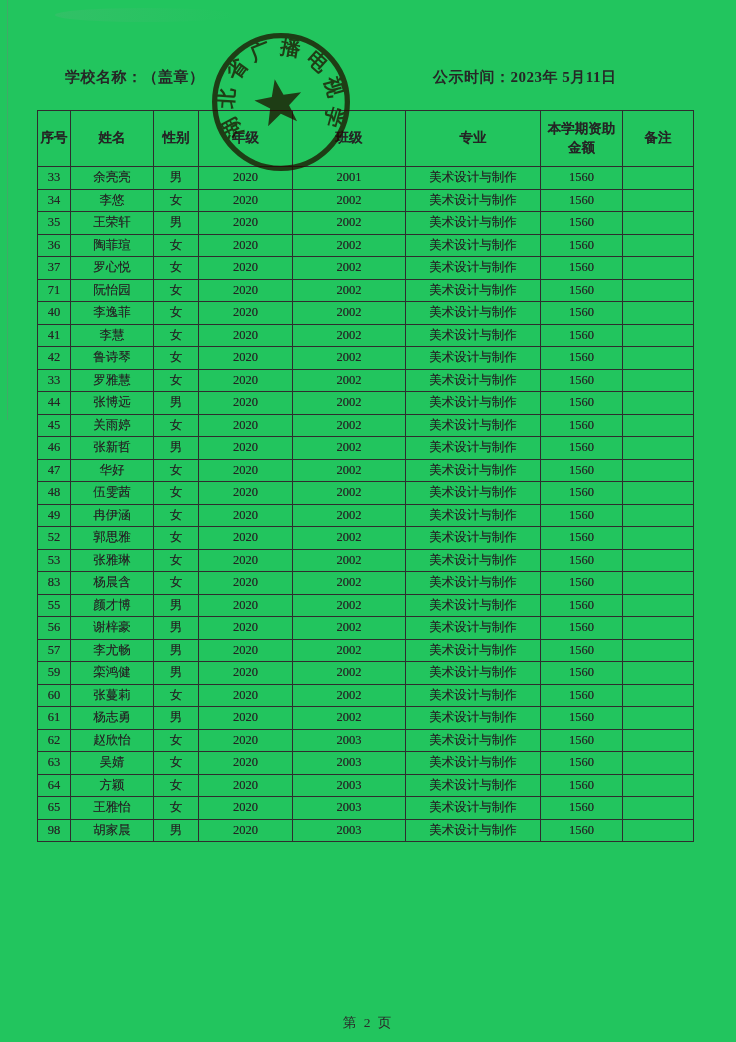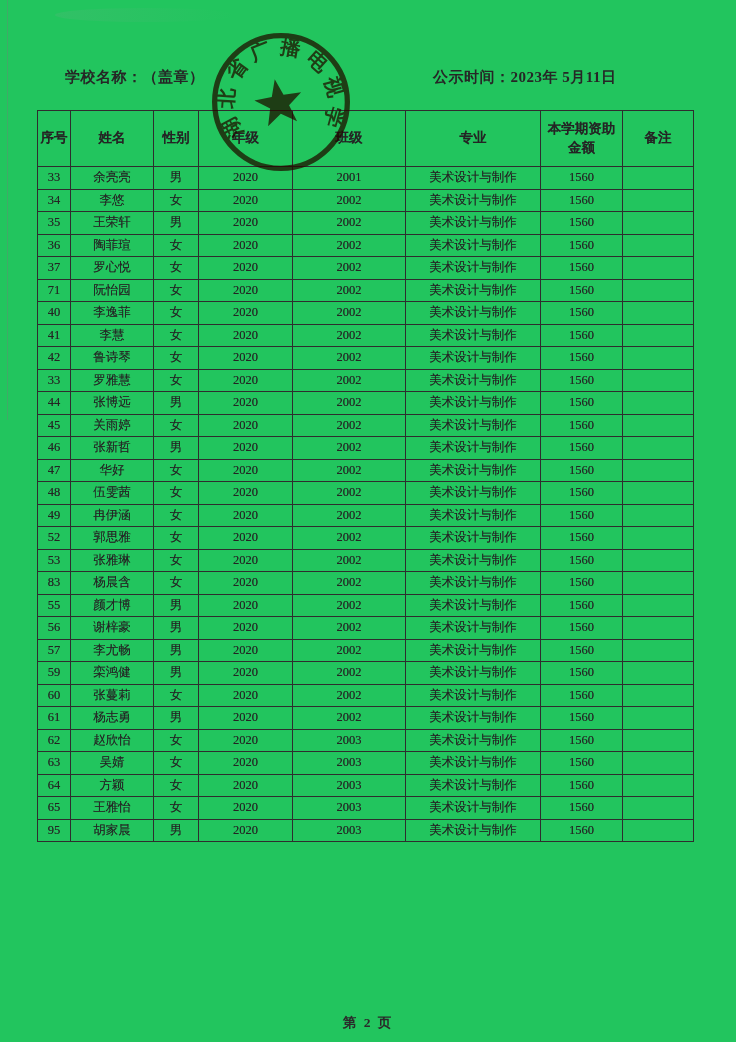--- a/index.html
+++ b/index.html
@@ -51,21 +51,20 @@
     line-height:1.35;
   }
   table.roster td{
     height:21.5px;
     font-weight:500;
   }
   .footer{
     position:absolute;left:0;top:1014px;width:100%;
     text-align:center;font-size:13.5px;letter-spacing:2px;
     color:#2a2a2a;
-    font-weight:bold;
   }
   .seal{
     position:absolute;left:206px;top:26px;width:150px;height:152px;
     mix-blend-mode:multiply;
     opacity:.9;
     pointer-events:none;
   }
 </style>
 </head>
 <body>
@@ -388,21 +387,21 @@
           <td>65</td>
           <td>王雅怡</td>
           <td>女</td>
           <td>2020</td>
           <td>2003</td>
           <td>美术设计与制作</td>
           <td>1560</td>
           <td></td>
         </tr>
         <tr>
-          <td>95</td>
+          <td>98</td>
           <td>胡家晨</td>
           <td>男</td>
           <td>2020</td>
           <td>2003</td>
           <td>美术设计与制作</td>
           <td>1560</td>
           <td></td>
         </tr>
       </tbody>
   </table>

